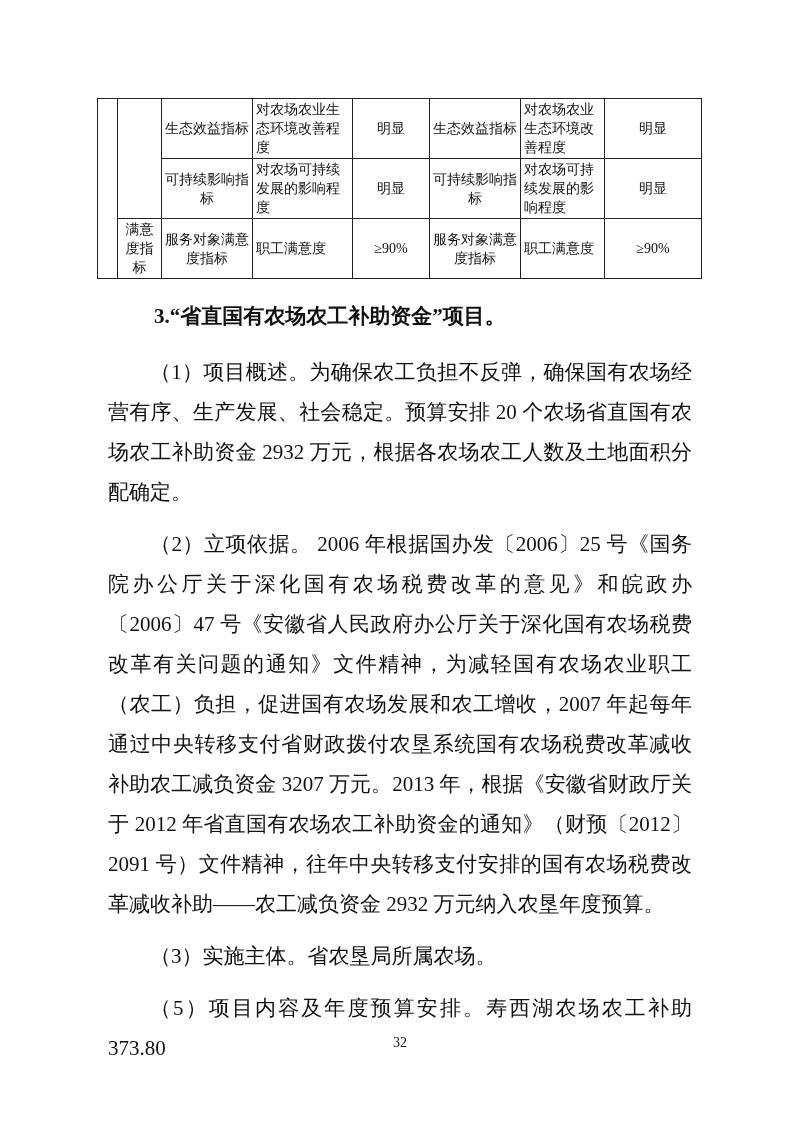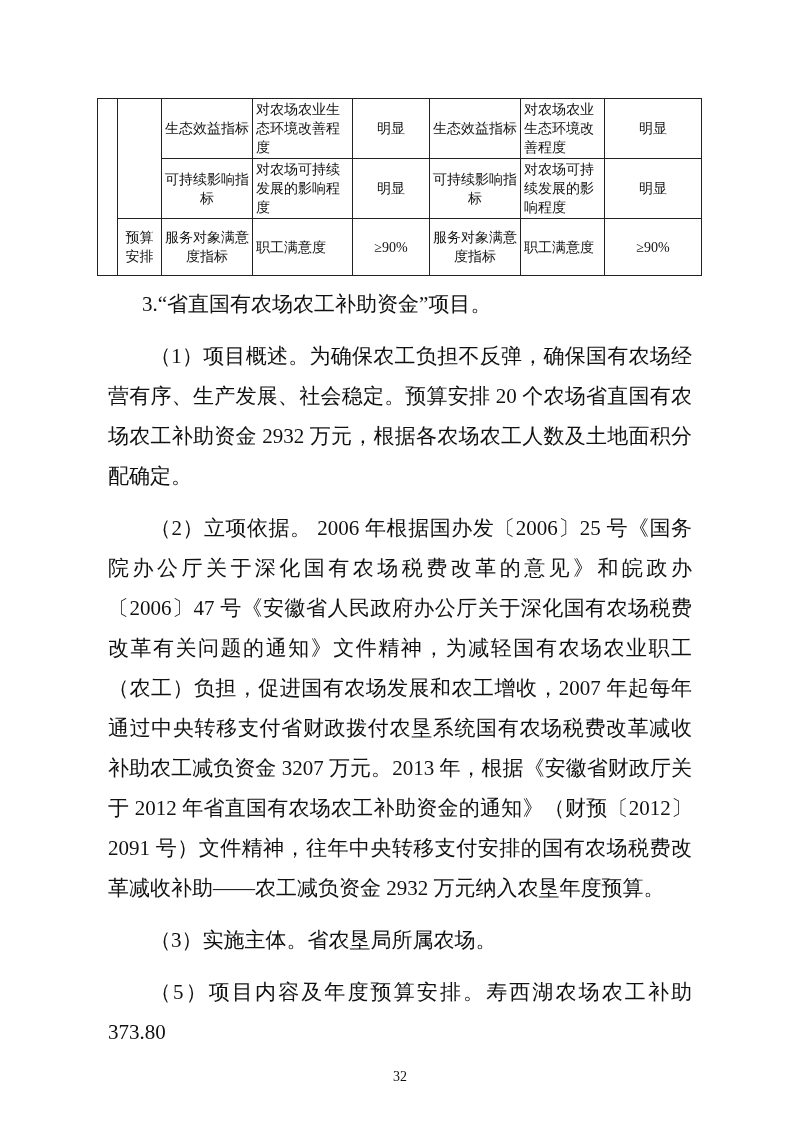--- a/index.html
+++ b/index.html
@@ -51,28 +51,28 @@
     font-size: 21px;
     line-height: 40px;
     text-align: justify;
     text-align-last: left;
   }
   .content p {
     margin: 12px;
     text-indent: 2em;
   }
   .content .heading {
-    font-weight: normal;
+    font-weight: bold;
     text-indent: 2em;
-    margin: 4px;
+    margin: 16px;
   }
 
   .page-number {
     position: absolute;
-    top: 1068px;
+    top: 1034px;
     left: 0;
     width: 100%;
     text-align: center;
     font-size: 14px;
     line-height: 18px;
   }
 </style>
 </head>
 <body>
 
@@ -102,21 +102,21 @@
     </tr>
     <tr class="r2">
       <td>可持续影响指标</td>
       <td class="al">对农场可持续发展的影响程度</td>
       <td>明显</td>
       <td>可持续影响指标</td>
       <td class="al">对农场可持续发展的影响程度</td>
       <td>明显</td>
     </tr>
     <tr class="r3">
-      <td>预算安排</td>
+      <td>满意度指标</td>
       <td>服务对象满意度指标</td>
       <td class="al">职工满意度</td>
       <td>≥90%</td>
       <td>服务对象满意度指标</td>
       <td class="al">职工满意度</td>
       <td>≥90%</td>
     </tr>
   </tbody>
     </table>
 

